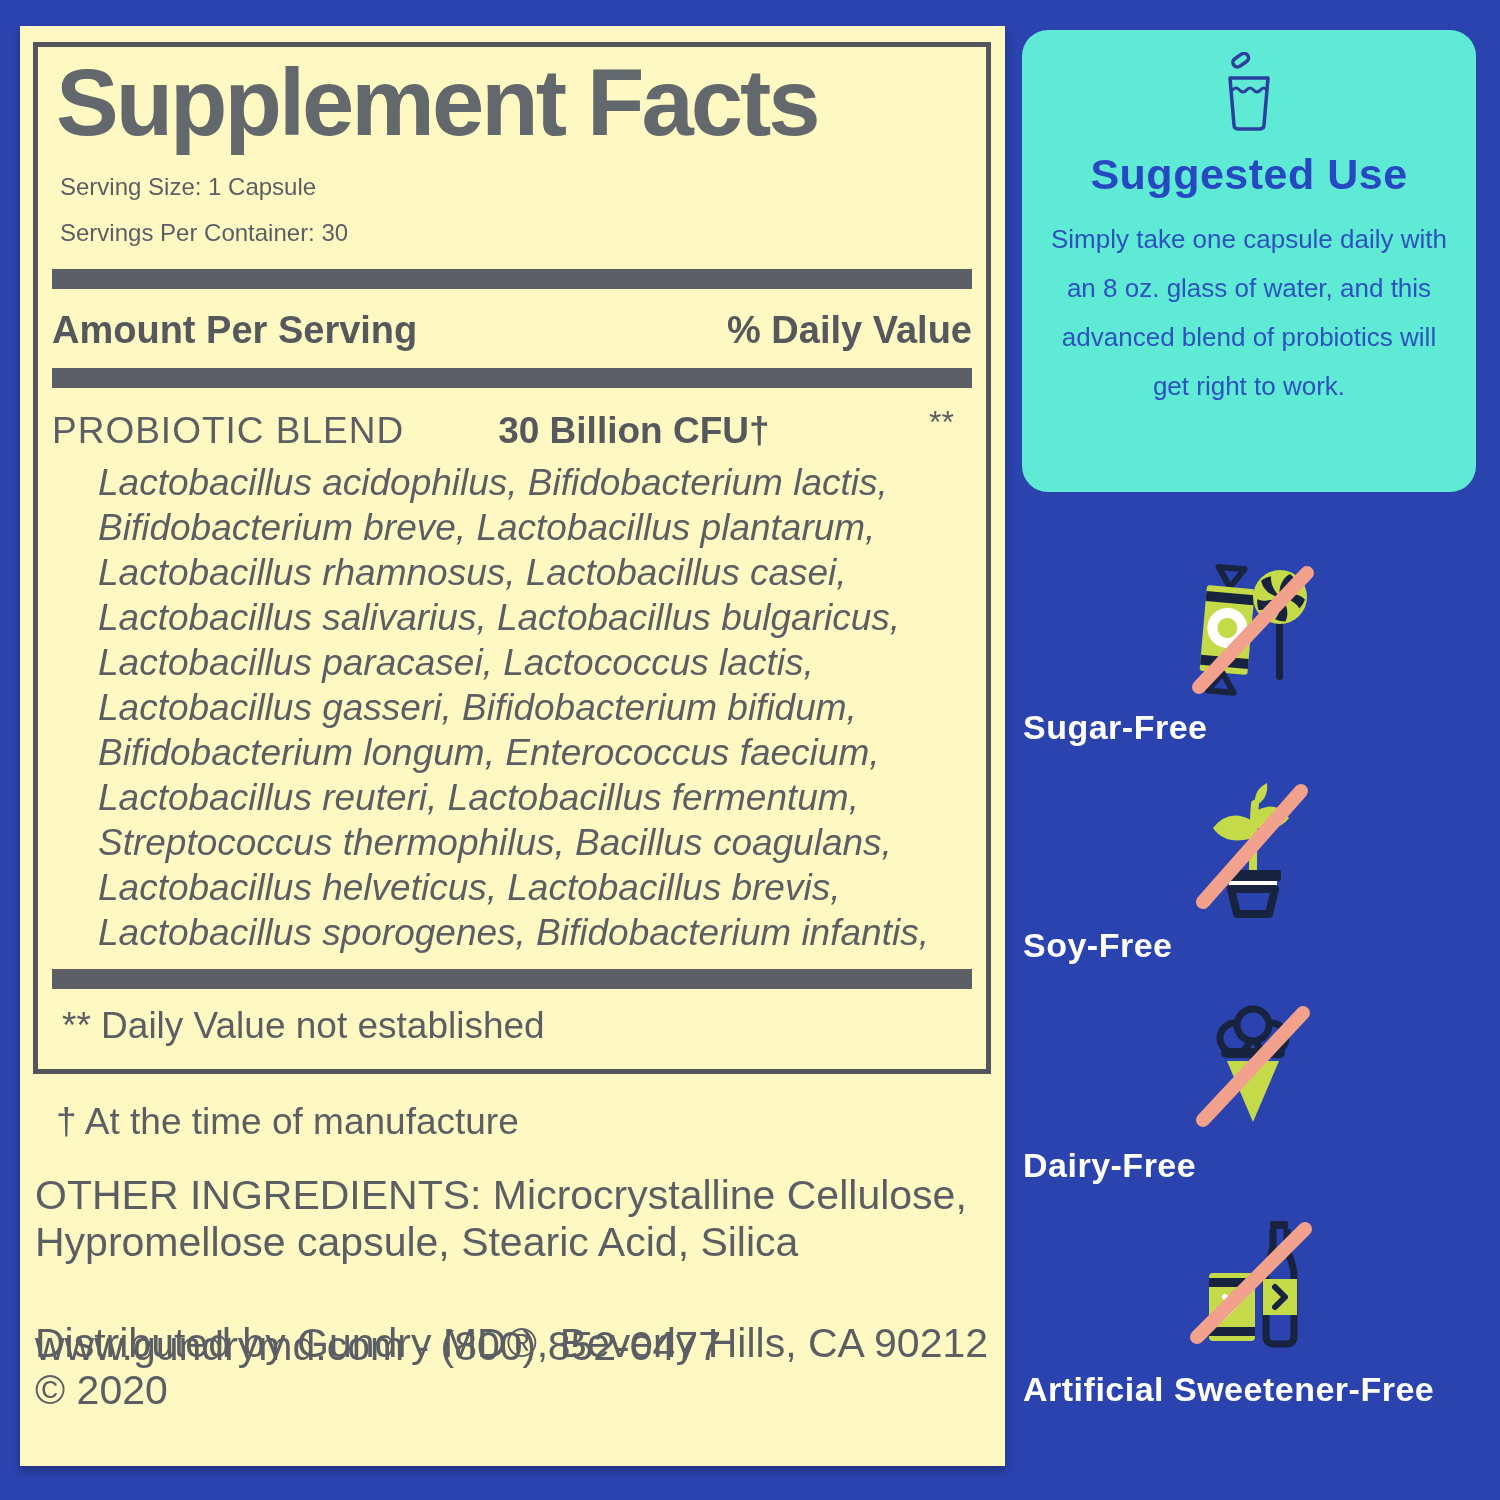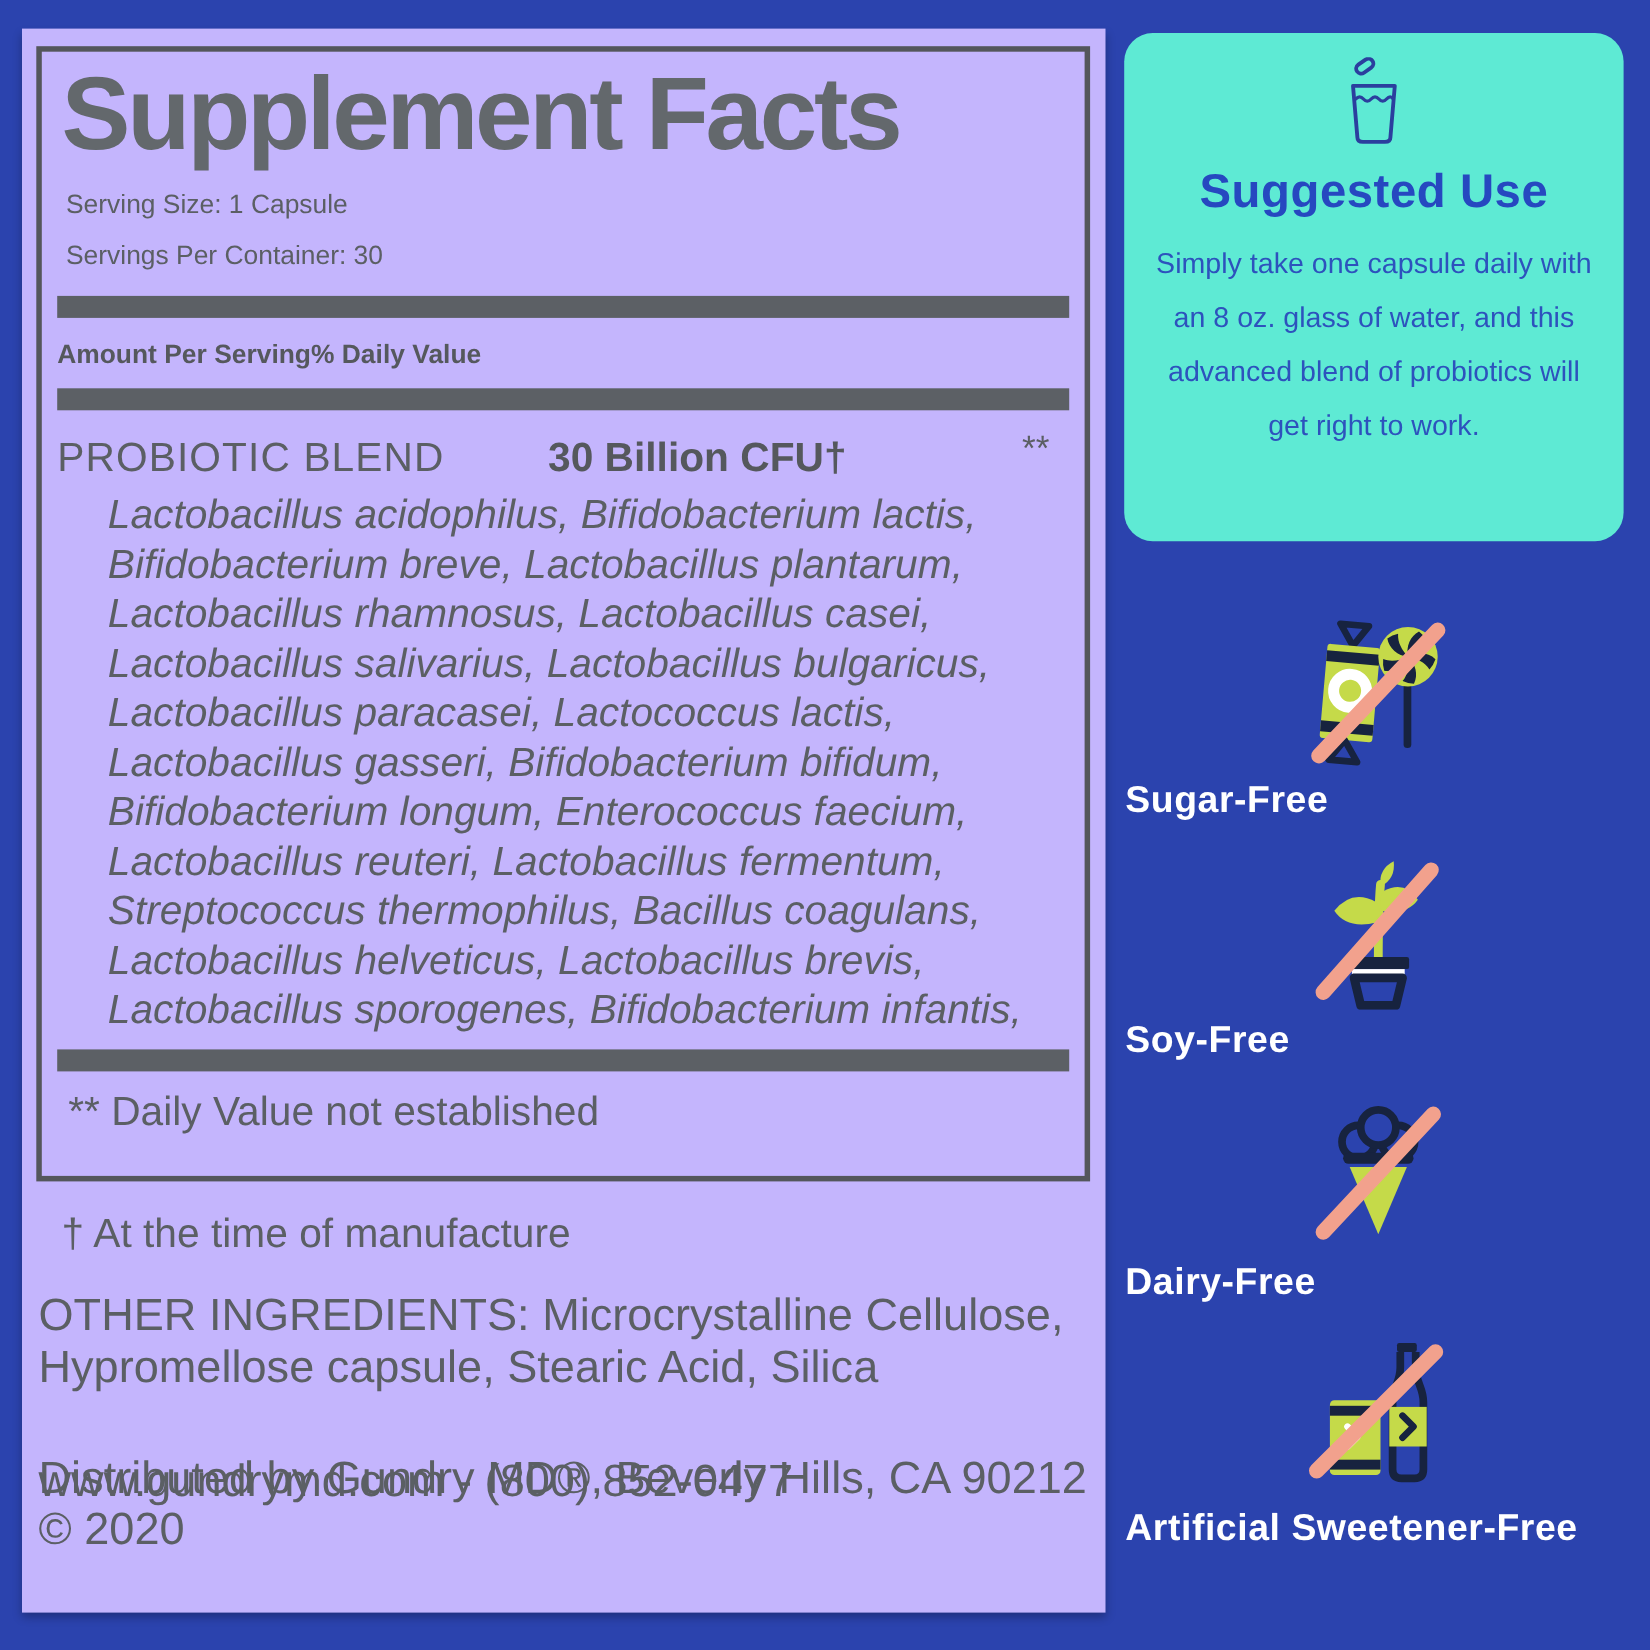--- a/index.html
+++ b/index.html
@@ -5,37 +5,37 @@
   html,body{margin:0;padding:0;}
   body{
     width:1500px;height:1500px;position:relative;overflow:hidden;
     background:#2b43ae;
     font-family:"Liberation Sans", sans-serif;
     -webkit-font-smoothing:antialiased;
   }
   
   .panel{
     position:absolute;left:20px;top:26px;width:985px;height:1440px;
-    background:#c4b5fd;box-shadow:0 5px 8px rgba(0,0,0,.28);
+    background:#fef9c3;box-shadow:0 5px 8px rgba(0,0,0,.28);
   }
   .facts-box{
     position:absolute;left:13px;top:16px;width:958px;height:1032px;
     box-sizing:border-box;border:5px solid #54565b;padding:0 12px;
   }
   .sf-title{
     margin:8px 0 0 6px;font-size:94px;line-height:1.02;font-weight:700;
     letter-spacing:-3px;color:#63686c;white-space:nowrap;
   }
   .serving{margin:14px 0 0 10px;font-size:24px;line-height:44px;color:#5b5f64;}
   .bar{height:20px;background:#5c6065;margin:14px 2px 0;}
   .bar2{margin-top:16px;}
   .bar3{margin-top:14px;}
   .amount-row{
-    display:flex;align-items:baseline;
-    margin:20px 2px 0;font-weight:700;font-size:24px;color:#55585d;
+    display:flex;justify-content:space-between;align-items:baseline;
+    margin:20px 2px 0;font-weight:700;font-size:38px;color:#55585d;
   }
   .blend-row{display:flex;align-items:baseline;margin:22px 2px 0;color:#5b5f64;}
   .blend-name{font-size:37px;letter-spacing:1px;}
   .blend-amount{font-size:37px;font-weight:700;color:#55585d;margin-left:94px;}
   .blend-dv{margin-left:auto;font-size:32px;position:relative;top:-10px;padding-right:18px;color:#5b5f64;}
   .species{margin:8px 0 0 48px;font-size:37px;line-height:45px;font-style:italic;color:#5b5f64;}
   .dv-note{margin:16px 0 0 12px;font-size:37px;color:#5b5f64;}
   .manufacture-note{position:absolute;left:36px;top:1075px;font-size:37px;color:#5b5f64;}
   .fineprint{position:absolute;left:15px;font-size:41px;color:#5b5f64;line-height:47px;}
   .oi{top:1146px;}

